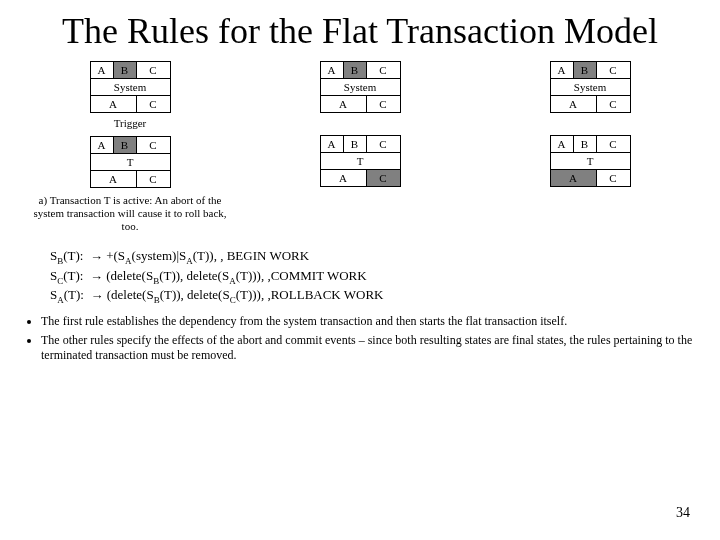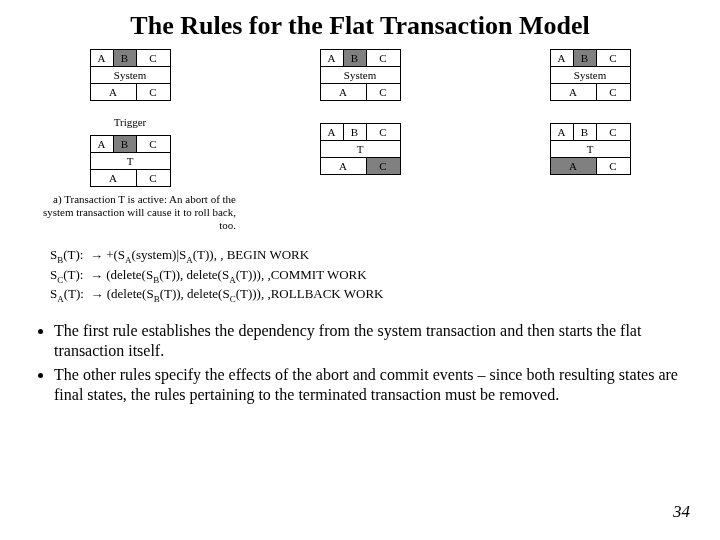--- a/index.html
+++ b/index.html
@@ -8,23 +8,23 @@
     font-family: "Times New Roman", serif;
     width: 680px;
     height: 520px;
     background: white;
     color: black;
     font-size: 13px;
     line-height: 1.2;
   }
   .title {
     text-align: center;
-    font-size: 26px;
+    font-size: 36px;
     margin: 0 0 6px 0;
-    font-weight: bold;
+    font-weight: normal;
   }
   .scenarios {
     display: flex;
     justify-content: space-between;
     gap: 10px;
     margin-bottom: 10px;
   }
   .col {
     flex: 1;
     display: flex;
@@ -41,50 +41,49 @@
     height: 16px;
     text-align: center;
     font-size: 11px;
     padding: 0;
   }
   .tbl td.gray { background: #808080; color: black; }
   .tbl td.wide { width: 66px; }
   .tbl td.half { width: 33px; }
   .trigger {
     font-size: 11px;
-    margin: 13px 0 4px 0;
+    margin: 2px 0 4px 0;
     align-self: center;
   }
   .caption {
     font-size: 11px;
-    text-align: right;
+    text-align: center;
     margin-top: 4px;
     line-height: 1.15;
     padding: 0 4px;
   }
   .rules {
     margin: 16px 0 8px 30px;
     font-size: 13px;
     line-height: 1.3;
   }
   .rules .row { white-space: nowrap; }
   .sub { vertical-align: sub; font-size: 9px; }
   .bullets {
-    font-size: 16px;
+    font-size: 12px;
     line-height: 1.25;
-    margin: 16px;
+    margin: 3px;
 	padding-left: 18px;
   }
   .bullets li { margin-bottom: 4px; }
   .pagenum {
     position: absolute;
     right: 30px;
     bottom: 18px;
-    font-size: 17px;
-    font-style: italic;
+    font-size: 14px;
   }
 </style>
 </head>
 <body>
 
 <h1 class="title">The Rules for the Flat Transaction Model</h1>
 
 <div class="scenarios">
 
   <div class="col">

